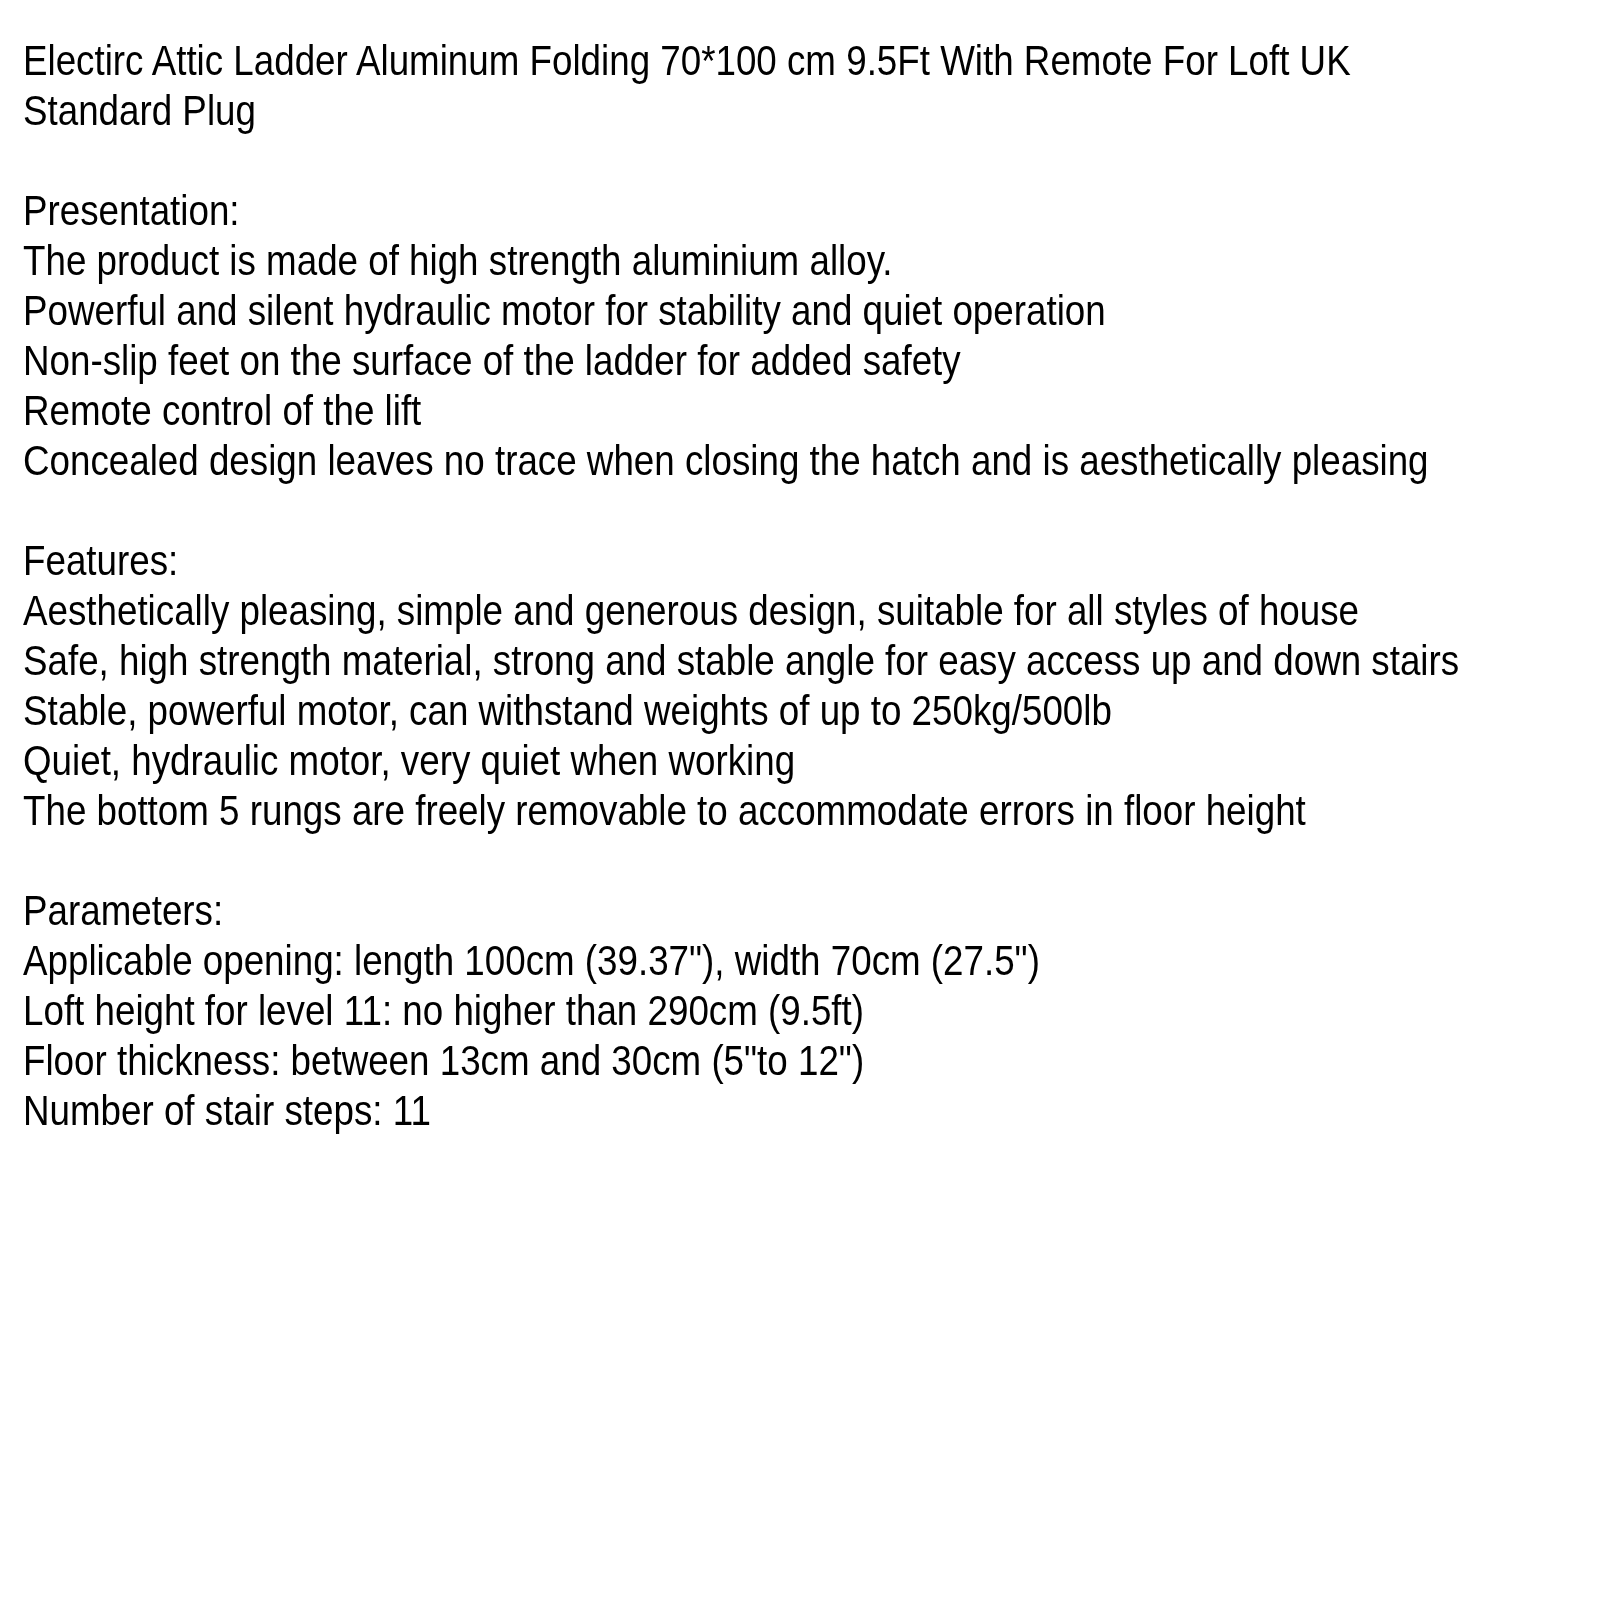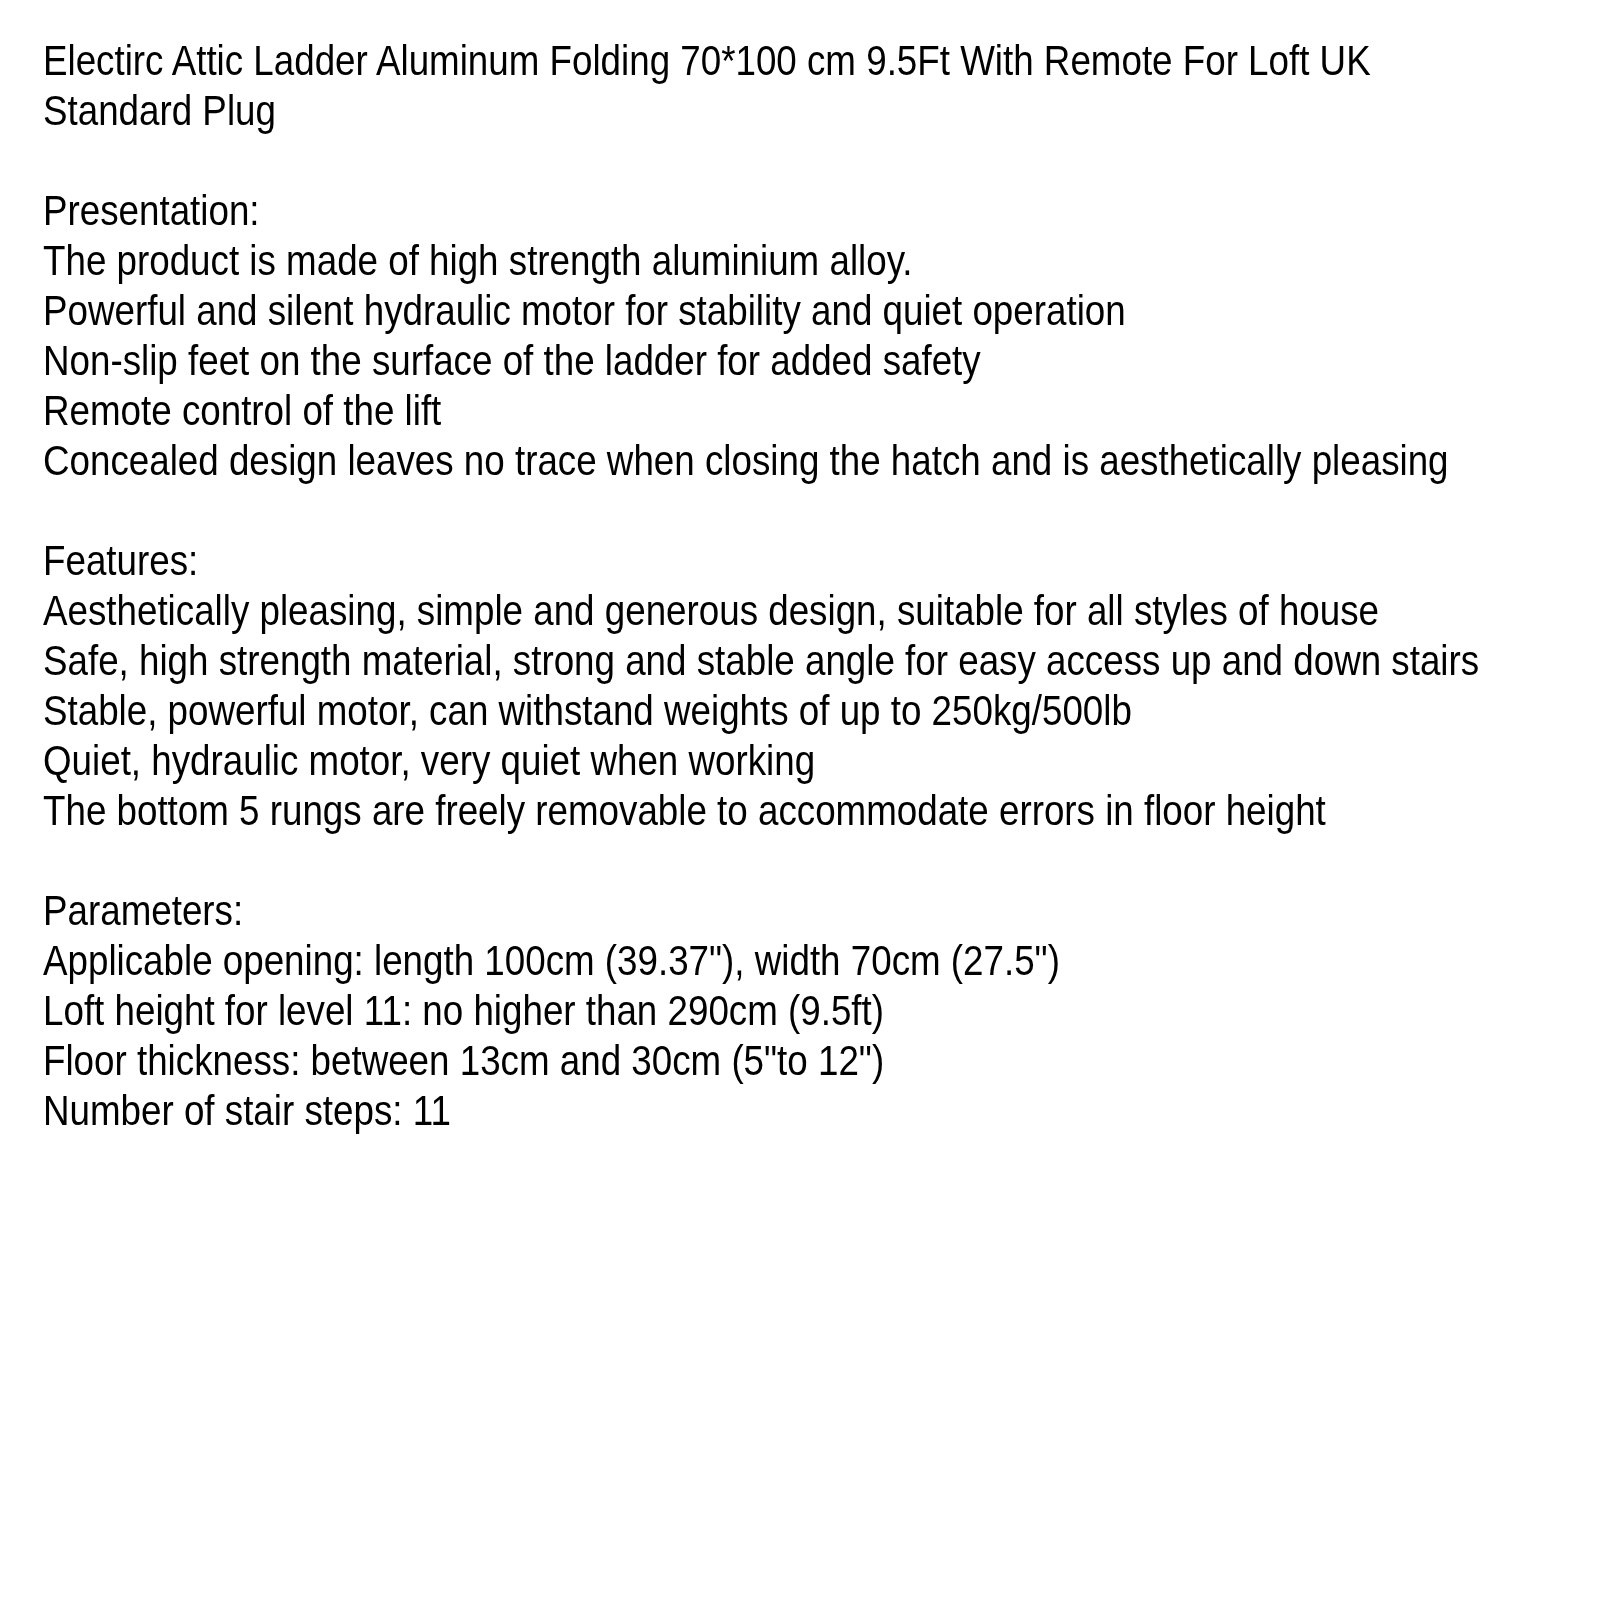--- a/index.html
+++ b/index.html
@@ -7,21 +7,21 @@
     padding: 0;
     background: #ffffff;
   }
   .page {
     position: relative;
     width: 1600px;
     height: 1600px;
     background: #ffffff;
     overflow: hidden;
     box-sizing: border-box;
-    padding: 36px 0 0 43px;
+    padding: 36px 0 0 23px;
     font-family: "Liberation Sans", "DejaVu Sans", sans-serif;
     color: #000000;
   }
   .line {
     height: 50px;
     line-height: 50px;
     font-size: 42px;
     white-space: nowrap;
     transform: scaleX(0.875);
     transform-origin: 0 50%;

